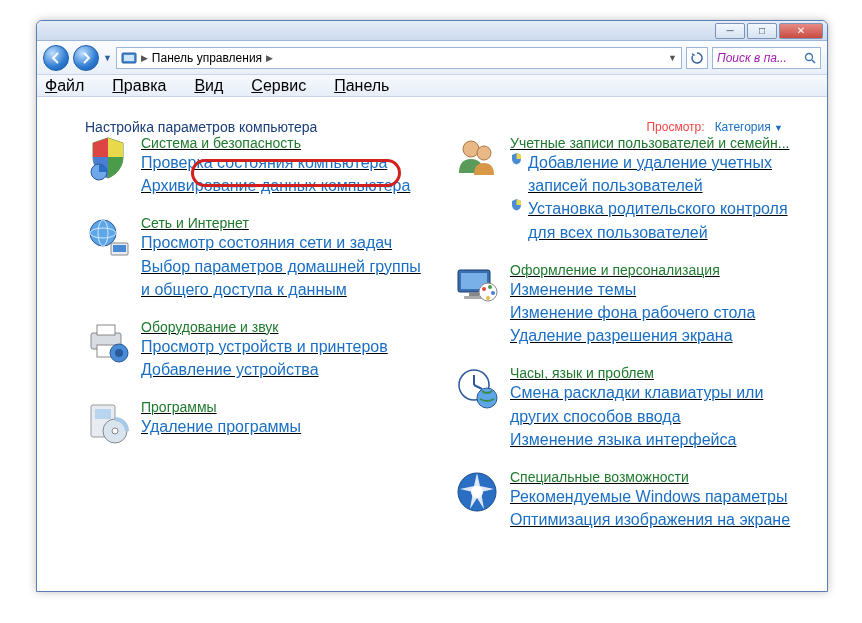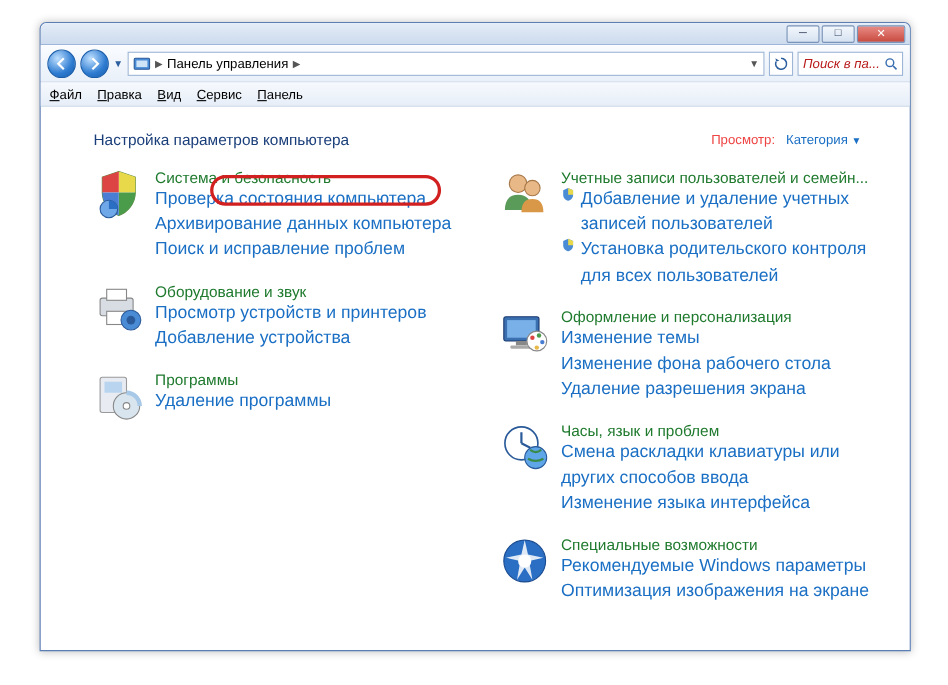--- a/index.html
+++ b/index.html
@@ -83,51 +83,50 @@
     font-size:12px;
   }
   .addrseg { color:#000; }
   .addrsep { color:#555;font-size:9px; }
   .refresh {
     width:22px;height:22px;border:1px solid #9db5d6;background:#fff;
     display:flex;align-items:center;justify-content:center;
     color:#2d5e9e;font-size:11px;
   }
   .searchbox {
-    width:96px;height:22px;border:1px solid #9db5d6;background:#fff;
-    display:flex;align-items:center;padding:0 4px;color:#b91c1c;font-style:italic;
+    width:109px;height:22px;border:1px solid #9db5d6;background:#fff;
+    display:flex;align-items:center;padding:0 4px;color:#a21caf;font-style:italic;
     gap:4px;
   }
   .menubar {
     height:22px;
     background: linear-gradient(#f6f9fd,#e7eef8);
     border-bottom:1px solid #c7d4e6;
     display:flex;align-items:center;
-    padding:0 8px;gap:14px;
-    font-size:12px;
+    padding:0 8px;gap:28px;
+    font-size:16px;
   }
   .menubar span { text-decoration: underline; text-decoration-color: rgba(0,0,0,0); }
   .menubar span::first-letter { text-decoration: underline; }
   .content {
     flex:1;
     padding: 22px 28px 10px 48px;
     overflow:hidden;
   }
   .head {
     display:flex;justify-content:space-between;align-items:center;
-    margin-bottom: 18px;
     padding-right: 16px;
   }
   .head h1 {
     margin:0;font-weight:400;font-size:14px;color:#1a3e7a;
   }
   .viewsel { font-size:12px;color:#1a3e7a; display:flex;gap:10px;align-items:center; }
   .viewsel .lab { color:#ef4444; }
   .viewsel .val { color:#1a6fc4; }
-  .cols { display:flex;gap:24px; }
+  .cols { display:flex;gap:24px;text-decoration:underline; }
   .col { flex:1; display:flex;flex-direction:column; gap:18px; }
   .cat { display:flex;gap:10px;align-items:flex-start; }
   .cicon { width:46px;height:46px;flex:none; }
   .ctext { flex:1; }
   .ctitle { font-size:14px;color:#1f7a2e;margin:0 0 2px 0; }
   .ctitle.hot { text-decoration:none; }
   .sublink { display:block;font-size:16px;color:#1a6fc4;line-height:1.45; }
   .sublink.shield { position:relative;padding-left:18px; }
   .shieldico {
     position:absolute;left:0;top:1px;width:13px;height:13px;
@@ -220,24 +219,37 @@
             <path d="M23 3 L8 8 V22 L23 22 Z" fill="#d44"></path>
             <path d="M23 22 L38 22 C38 32 31 40 23 43 Z" fill="#4a9b4a"></path>
             <path d="M23 22 L8 22 C8 32 15 40 23 43 Z" fill="#4a7dd4"></path>
             <circle cx="14" cy="37" r="8" fill="#6fa8e8" stroke="#2a5a99"></circle>
             <path d="M14 29 A8 8 0 0 1 22 37 L14 37 Z" fill="#2a6fc4"></path>
           </svg>
           <div class="ctext">
             <a class="ctitle hot">Система и безопасность</a>
             <a class="sublink">Проверка состояния компьютера</a>
             <a class="sublink">Архивирование данных компьютера</a>
-            <a class="sublink">Поиск и исправление проблем</a>
-          </div>
-        </div>
-
+          </div>
+        </div>
+
+        <div class="cat">
+          <svg class="cicon" viewBox="0 0 46 46">
+            <circle cx="18" cy="18" r="13" fill="#5fa6e8" stroke="#2a5a99"></circle>
+            <ellipse cx="18" cy="18" rx="13" ry="5" fill="none" stroke="#cfe7ff"></ellipse>
+            <ellipse cx="18" cy="18" rx="5" ry="13" fill="none" stroke="#cfe7ff"></ellipse>
+            <rect x="26" y="28" width="17" height="12" rx="1" fill="#e8ecf2" stroke="#888"></rect>
+            <rect x="28" y="30" width="13" height="7" fill="#4a8bd6"></rect>
+          </svg>
+          <div class="ctext">
+            <a class="ctitle">Сеть и Интернет</a>
+            <a class="sublink">Просмотр состояния сети и задач</a>
+            <a class="sublink">Выбор параметров домашней группы и общего доступа к данным</a>
+          </div>
+        </div>
 
         <div class="cat">
           <svg class="cicon" viewBox="0 0 46 46">
             <rect x="6" y="14" width="30" height="16" rx="2" fill="#d8dde4" stroke="#888"></rect>
             <rect x="12" y="6" width="18" height="10" fill="#fff" stroke="#888"></rect>
             <rect x="12" y="26" width="18" height="12" fill="#fff" stroke="#888"></rect>
             <circle cx="34" cy="34" r="9" fill="#4a8bd6" stroke="#2a5a99"></circle>
             <circle cx="34" cy="34" r="4" fill="#2a5a99"></circle>
           </svg>
           <div class="ctext">

